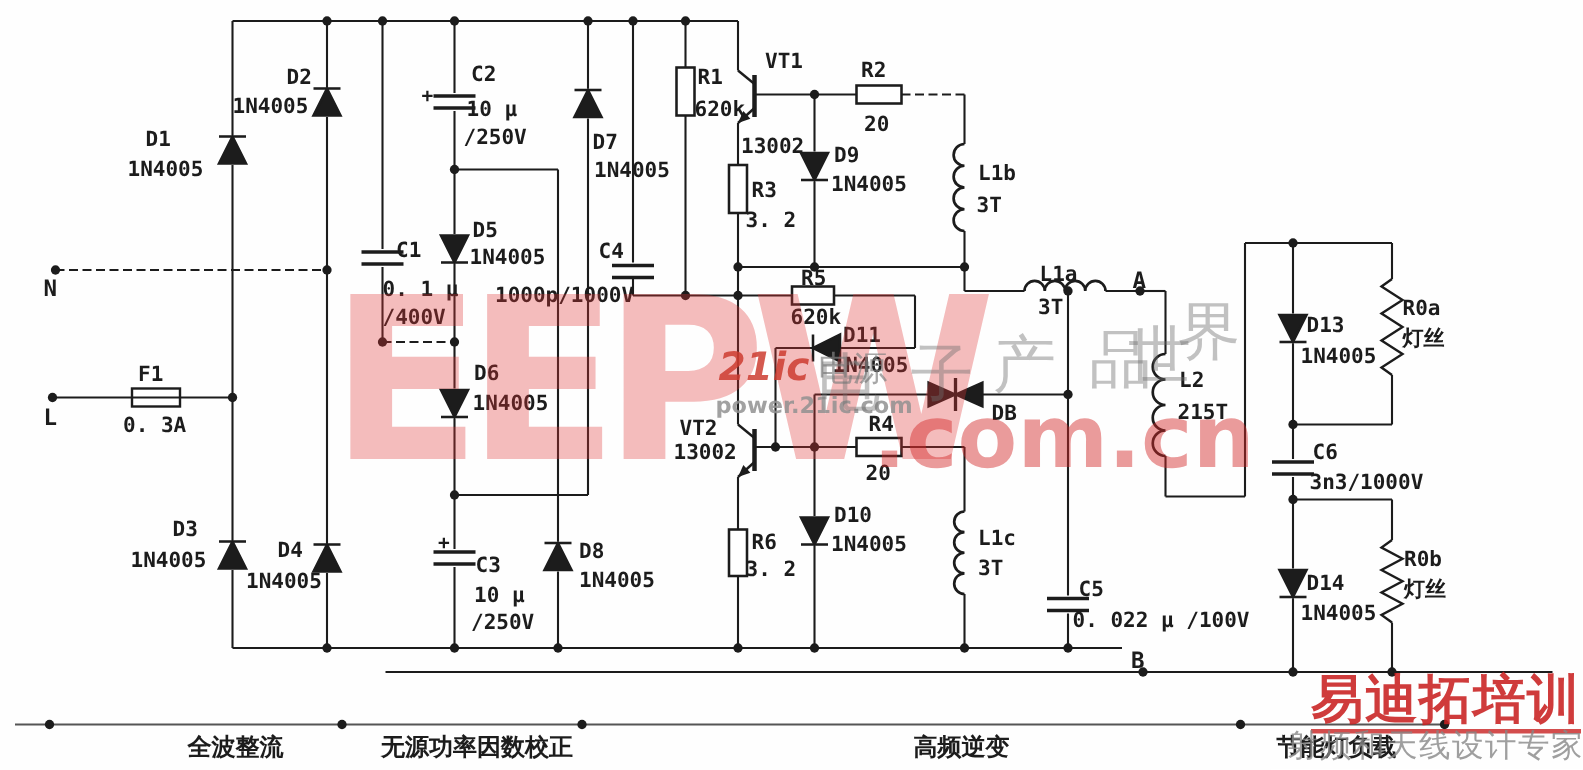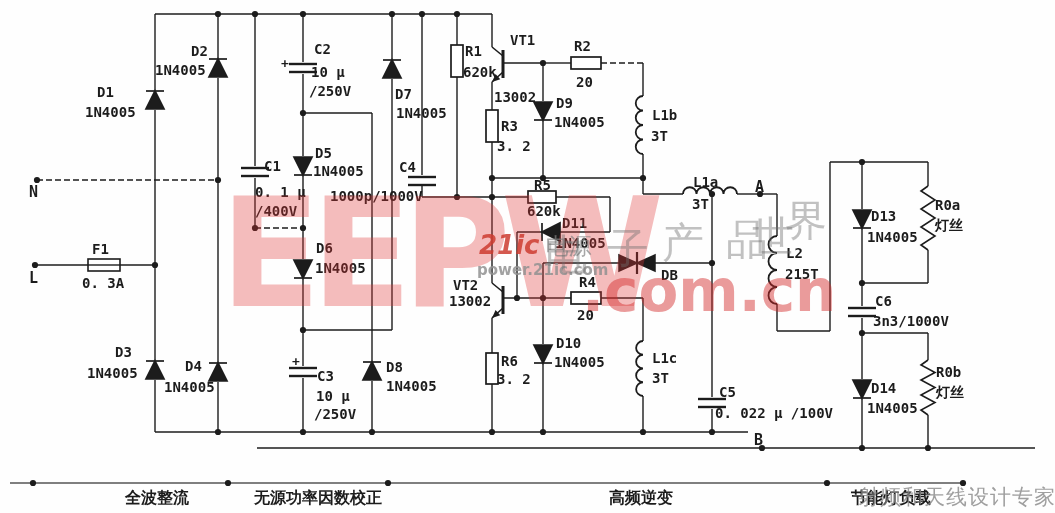--- a/index.html
+++ b/index.html
@@ -300,14 +300,15 @@
   <div class="wm" id="wm-logo">EEPW</div>
   <div class="wm" id="wm-domain">.com.cn</div>
   <div class="wm" id="wm-21ic"><span>21ic</span><span class="suffix">电源</span></div>
   <div class="wm" id="wm-url">power.21ic.com</div>
   <span class="wm wmchar" style="left:545px;top:234px;">电</span>
   <span class="wm wmchar" style="left:607px;top:228px;">子</span>
   <span class="wm wmchar" style="left:662px;top:222px;">产</span>
   <span class="wm wmchar" style="left:726px;top:219px;">品</span>
   <span class="wm wmchar" style="left:752px;top:216px;">世</span>
   <span class="wm wmchar" style="left:785px;top:200px;">界</span>
+  <div class="wm" id="wm-brand">易迪拓培训</div>
   <div class="wm" id="wm-brand-sub">射频和天线设计专家</div>
 </div>
 
 </body></html>

